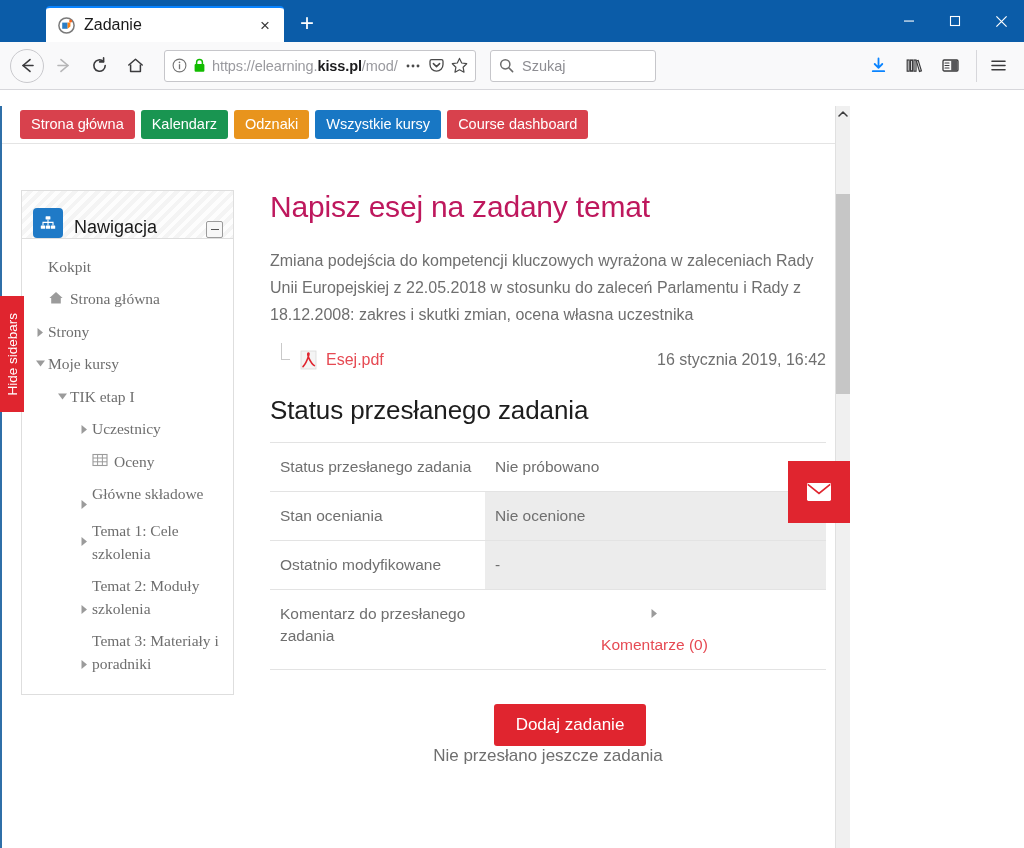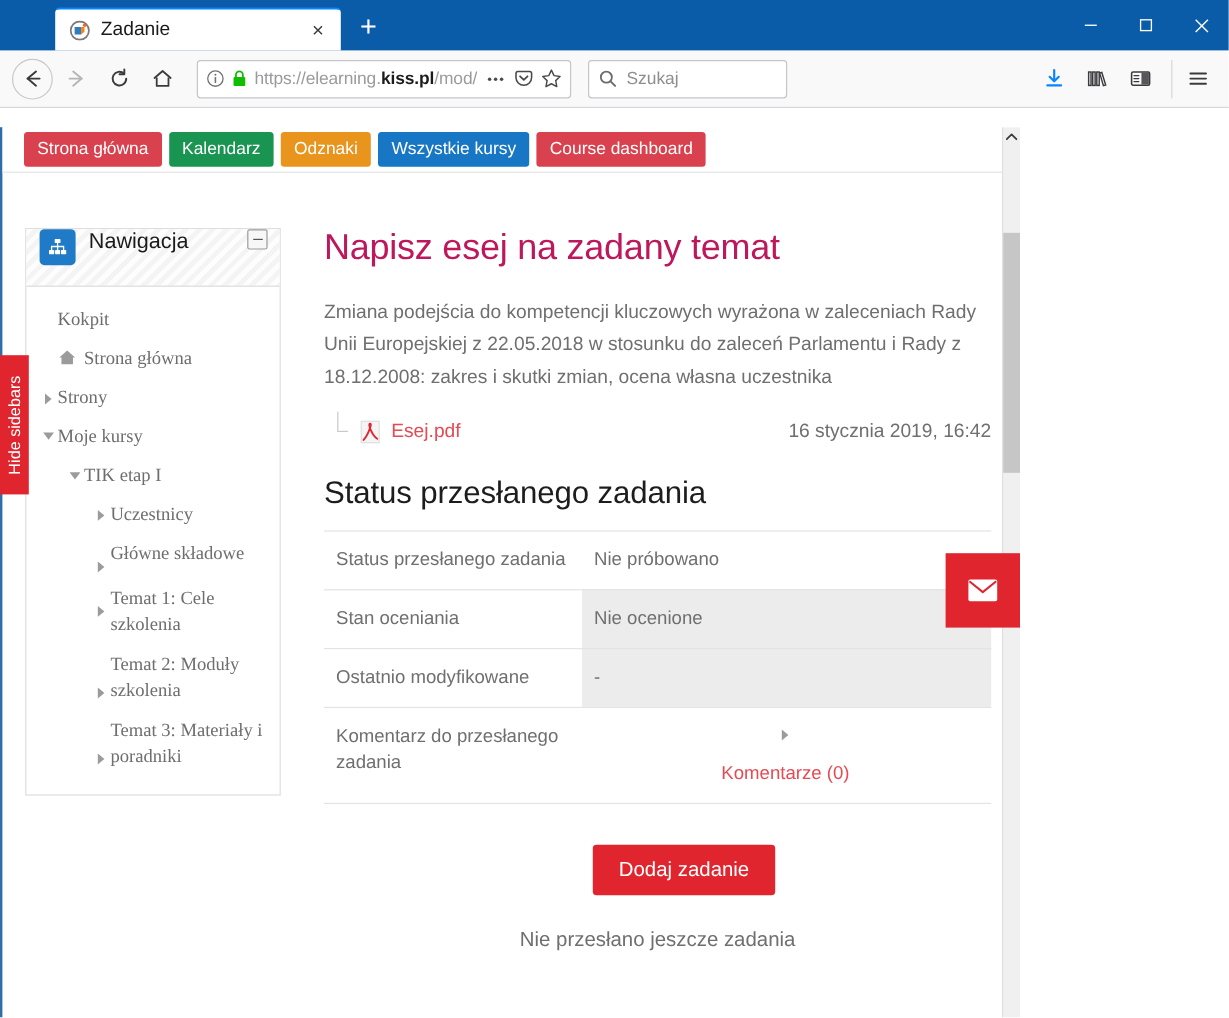--- a/index.html
+++ b/index.html
@@ -102,21 +102,21 @@
 
   
   .content-row { display: flex; padding-top: 46px; }
 
   
   .sidecol { width: 232px; flex: 0 0 auto; padding-left: 19px; }
   .block {
     border: 1px solid #dedede; background: #fff;
   }
   .block-head {
-    height: 48px; display: flex; align-items: flex-start; gap: 11px; padding: 0 10px 0 11px;
+    height: 48px; display: flex; align-items: flex-end; gap: 11px; padding: 0 10px 0 11px;
     background-color: #f4f4f4;
     background-image: repeating-linear-gradient(135deg, rgba(255,255,255,.85) 0 4px, rgba(0,0,0,0) 4px 8px);
     border-bottom: 1px solid #dedede;
   }
   .block-icon {
     width: 30px; height: 30px; border-radius: 4px; background: #1f7ac7;
     display: flex; align-items: center; justify-content: center; flex: 0 0 auto;
   }
   .block-title { font-size: 18px; color: #1a1a1a; flex: 1; }
   .block-collapse {
@@ -184,21 +184,21 @@
   table.status td.val { color: #6f6f6f; }
   table.status tr.shade td.val { background: #ececec; }
   .comment-cell { display: flex; align-items: center; gap: 9px; flex-direction: column; }
   .comment-link { color: #e64a53; font-size: 15.5px; cursor: pointer; }
 
   .submit-wrap { text-align: center; }
   .btn-primary {
     display: inline-block; background: #e0252f; color: #fff; border: none; border-radius: 3px;
     font-size: 17px; padding: 11px 22px; cursor: pointer; font-family: inherit; margin-left: 44px;
   }
-  .nosubmit { margin-top: 27px; font-size: 17px; color: #6f6f6f; }
+  .nosubmit { font-size: 17px; color: #6f6f6f; }
 
   
   .mailbtn {
     position: absolute; right: 0; top: 355px; width: 62px; height: 62px;
     background: #e0252f; display: flex; align-items: center; justify-content: center;
     cursor: pointer; z-index: 20;
   }
 
   
   .hidetab {
@@ -452,20 +452,30 @@
 
                 <li class="nav-item ind3">
                   <span class="arrow">
                     <svg width="9" height="11" viewBox="0 0 9 11">
                         <path d="M1.5 1 L7 5.5 L1.5 10 Z" fill="#9b9b9b"></path>
                       </svg>
                   </span>
                   <span class="lbl">Uczestnicy</span>
                 </li>
 
+                <li class="nav-item ind3">
+                  <span class="arrow"></span>
+                  <span class="glyph">
+                    <svg width="16" height="14" viewBox="0 0 16 14">
+                      <rect x="1" y="1.5" width="14" height="11" fill="none" stroke="#9b9b9b" stroke-width="1.1"></rect>
+                      <path d="M1 5 H15 M1 8.8 H15 M5.6 1.5 V12.5 M10.4 1.5 V12.5" stroke="#9b9b9b" stroke-width="1"></path>
+                    </svg>
+                  </span>
+                  <span class="lbl">Oceny</span>
+                </li>
 
                 <li class="nav-item ind3">
                   <span class="arrow" style="padding-top:16px">
                     <svg width="9" height="11" viewBox="0 0 9 11">
                         <path d="M1.5 1 L7 5.5 L1.5 10 Z" fill="#9b9b9b"></path>
                       </svg>
                   </span>
                   <span class="lbl">Główne składowe</span>
                 </li>
 

